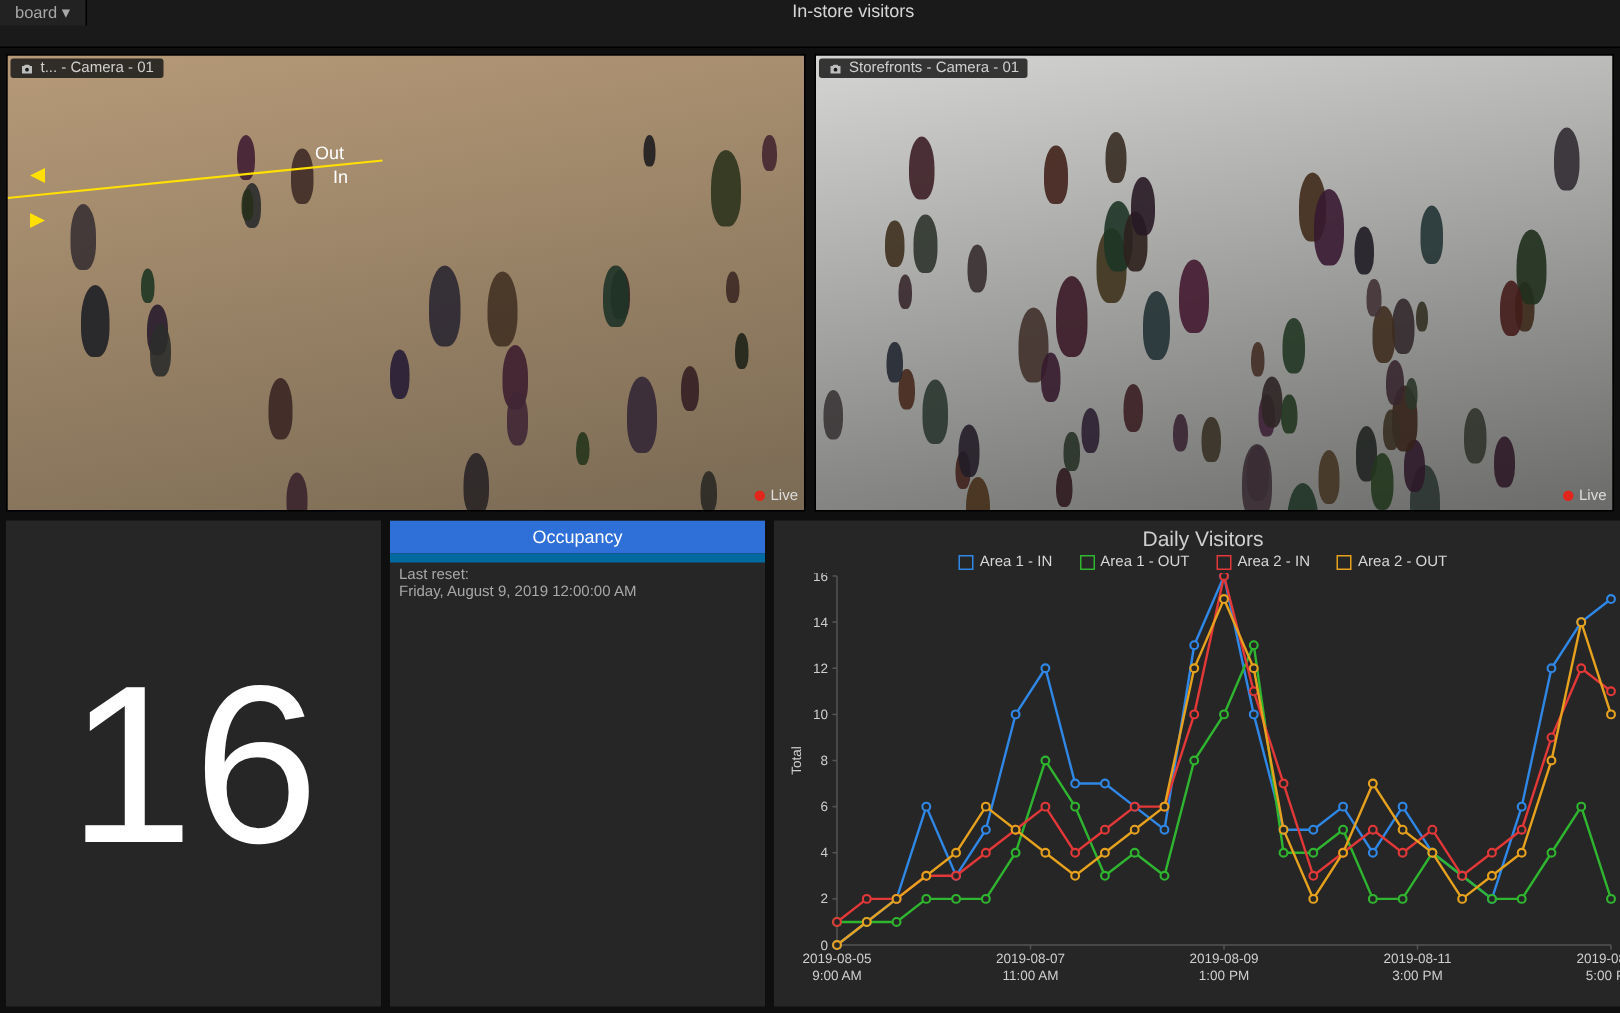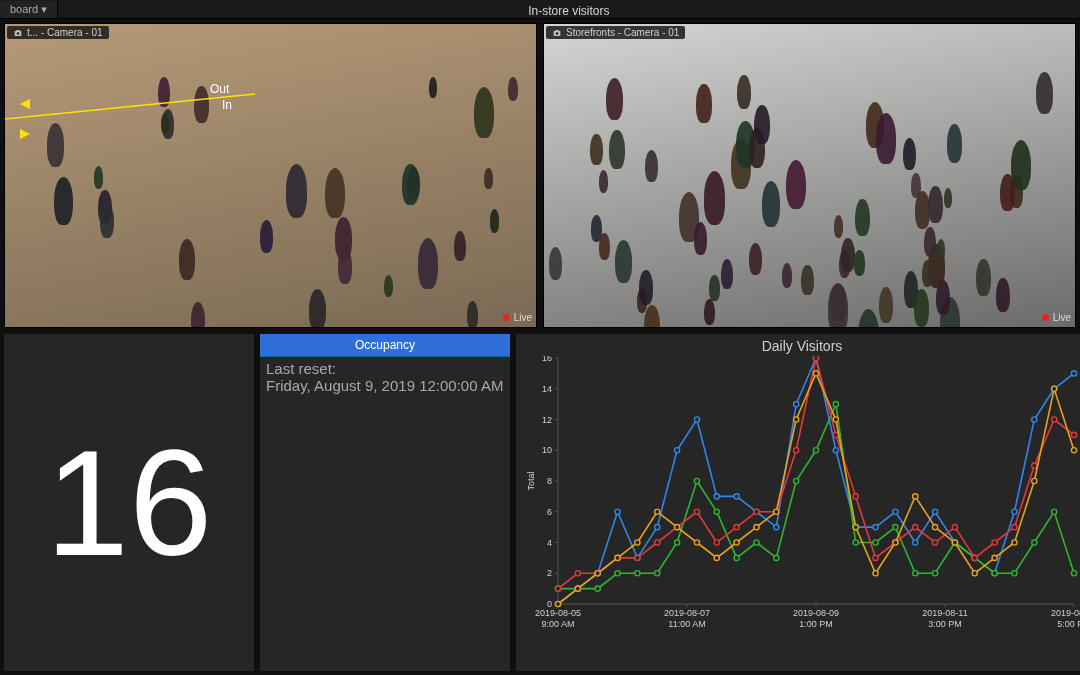--- a/index.html
+++ b/index.html
@@ -8,21 +8,21 @@
     --panel-light:#303030;
     --text:#d6d6d6;
     --muted:#a8a8a8;
     --border:#3a3a3a;
   }
   *{box-sizing:border-box;margin:0;padding:0;font-family:"Segoe UI",Arial,sans-serif}
   html,body{width:1080px;height:675px;background:#0f0f0f;color:var(--text);overflow:hidden}
   body{display:flex;flex-direction:column}
 
   
-  .topbar{height:19px;background:#1a1a1a;display:flex;align-items:flex-end;font-size:11px;color:var(--muted);border-bottom:1px solid #000}
+  .topbar{height:32px;background:#1a1a1a;display:flex;align-items:flex-start;font-size:11px;color:var(--muted);border-bottom:1px solid #000}
   .tab{padding:2px 10px;background:#222;border-right:1px solid #000}
   .page-title{flex:1;text-align:center;font-size:12px;color:var(--text)}
 
   
   .grid{flex:1;display:grid;grid-template-columns:1fr 1fr;grid-template-rows:305px 1fr;gap:6px;padding:4px;background:#0f0f0f}
   .camera{background:#000;position:relative;overflow:hidden;border:1px solid #000}
   .cam-label{position:absolute;top:2px;left:2px;background:rgba(25,25,25,.85);color:#d0d0d0;font-size:10px;padding:1px 6px;border-radius:2px;display:flex;align-items:center;gap:4px}
   .cam-label svg{width:10px;height:10px}
   .live{position:absolute;bottom:4px;right:4px;font-size:10px;color:#ddd;display:flex;align-items:center;gap:4px}
   .live-dot{width:7px;height:7px;border-radius:50%;background:#e2261c}
@@ -32,21 +32,21 @@
 
   
   .crowd{position:absolute;inset:0}
   .crowd span{position:absolute;border-radius:50% 50% 40% 40%;background:rgba(40,35,30,.9)}
 
   
   .bottom{display:grid;grid-template-columns:250px 250px 1fr;gap:6px}
   .tile{background:var(--panel);display:flex;flex-direction:column;overflow:hidden}
   .tile-header{font-size:12px;text-align:center;padding:4px 0;color:#fff}
   .tile .big{flex:1;display:flex;align-items:center;justify-content:center;font-size:150px;font-weight:200;color:#fff;line-height:1}
-  .tile footer{border-top:1px solid #0369a1;padding:3px 6px;font-size:15px;color:var(--muted)}
+  .tile footer{border-top:6px solid #0369a1;padding:3px 6px;font-size:10px;color:var(--muted)}
   .hdr-green{background:#1a9e1a}
   .hdr-blue {background:#2f6fd8}
 
   
   .chart-tile{background:var(--panel);position:relative;padding:4px 8px 2px 8px}
   .chart-title{text-align:center;font-size:14px;color:#cfcfcf;margin-bottom:2px}
   .legend{display:flex;gap:18px;justify-content:center;font-size:10px;color:var(--text);margin-bottom:2px}
   .legend .item{display:flex;align-items:center;gap:4px}
   .swatch{width:10px;height:10px;border:1.5px solid;display:inline-block}
   svg.plot{display:block}
@@ -202,20 +202,38 @@
     <div class="tile">
       <div class="tile-header hdr-blue">Occupancy</div>
       <footer>
         <div>Last reset:</div>
         <div>Friday, August 9, 2019 12:00:00 AM</div>
       </footer>
     </div>
 
     <div class="chart-tile">
       <div class="chart-title">Daily Visitors</div>
+      <div class="legend" id="legend">
+          <div class="item">
+            <span class="swatch" style="border-color:#2f87e6"></span>
+            <span>Area 1 - IN</span>
+          </div>
+          <div class="item">
+            <span class="swatch" style="border-color:#2fb52f"></span>
+            <span>Area 1 - OUT</span>
+          </div>
+          <div class="item">
+            <span class="swatch" style="border-color:#e23838"></span>
+            <span>Area 2 - IN</span>
+          </div>
+          <div class="item">
+            <span class="swatch" style="border-color:#e6a11e"></span>
+            <span>Area 2 - OUT</span>
+          </div>
+        </div>
       <svg id="plot" class="plot" viewBox="0 0 556 282" width="556" height="282">
           <g class="axis">
             <line x1="31" x2="34" y1="248" y2="248"></line>
             <text x="28" y="251" text-anchor="end">0</text>
             <line x1="31" x2="34" y1="217.25" y2="217.25"></line>
             <text x="28" y="220.25" text-anchor="end">2</text>
             <line x1="31" x2="34" y1="186.5" y2="186.5"></line>
             <text x="28" y="189.5" text-anchor="end">4</text>
             <line x1="31" x2="34" y1="155.75" y2="155.75"></line>
             <text x="28" y="158.75" text-anchor="end">6</text>

